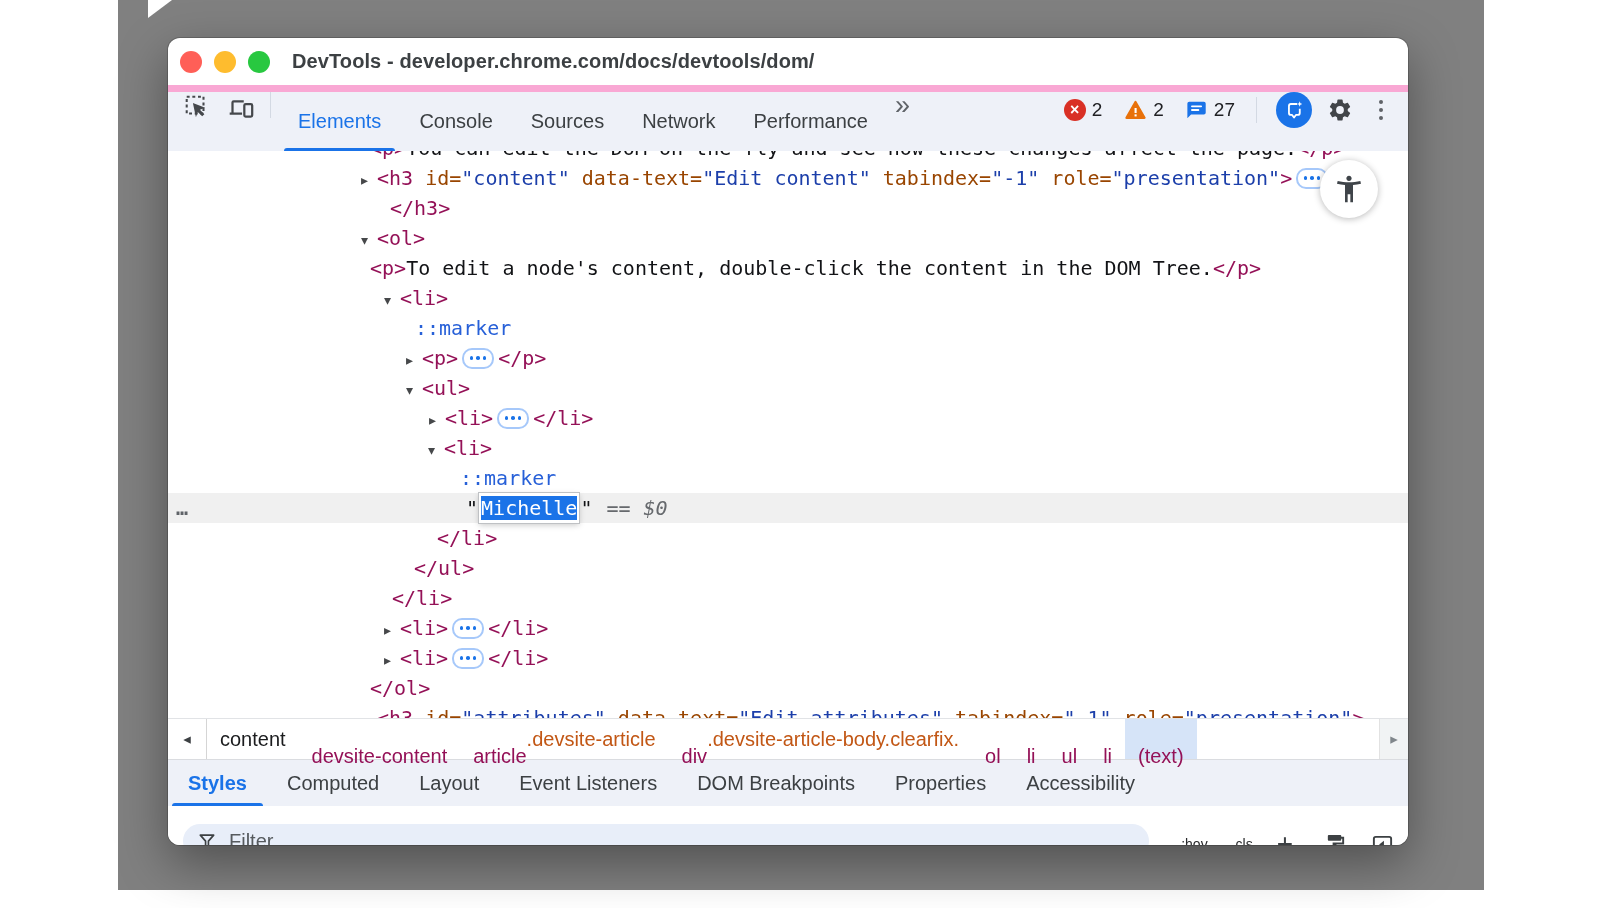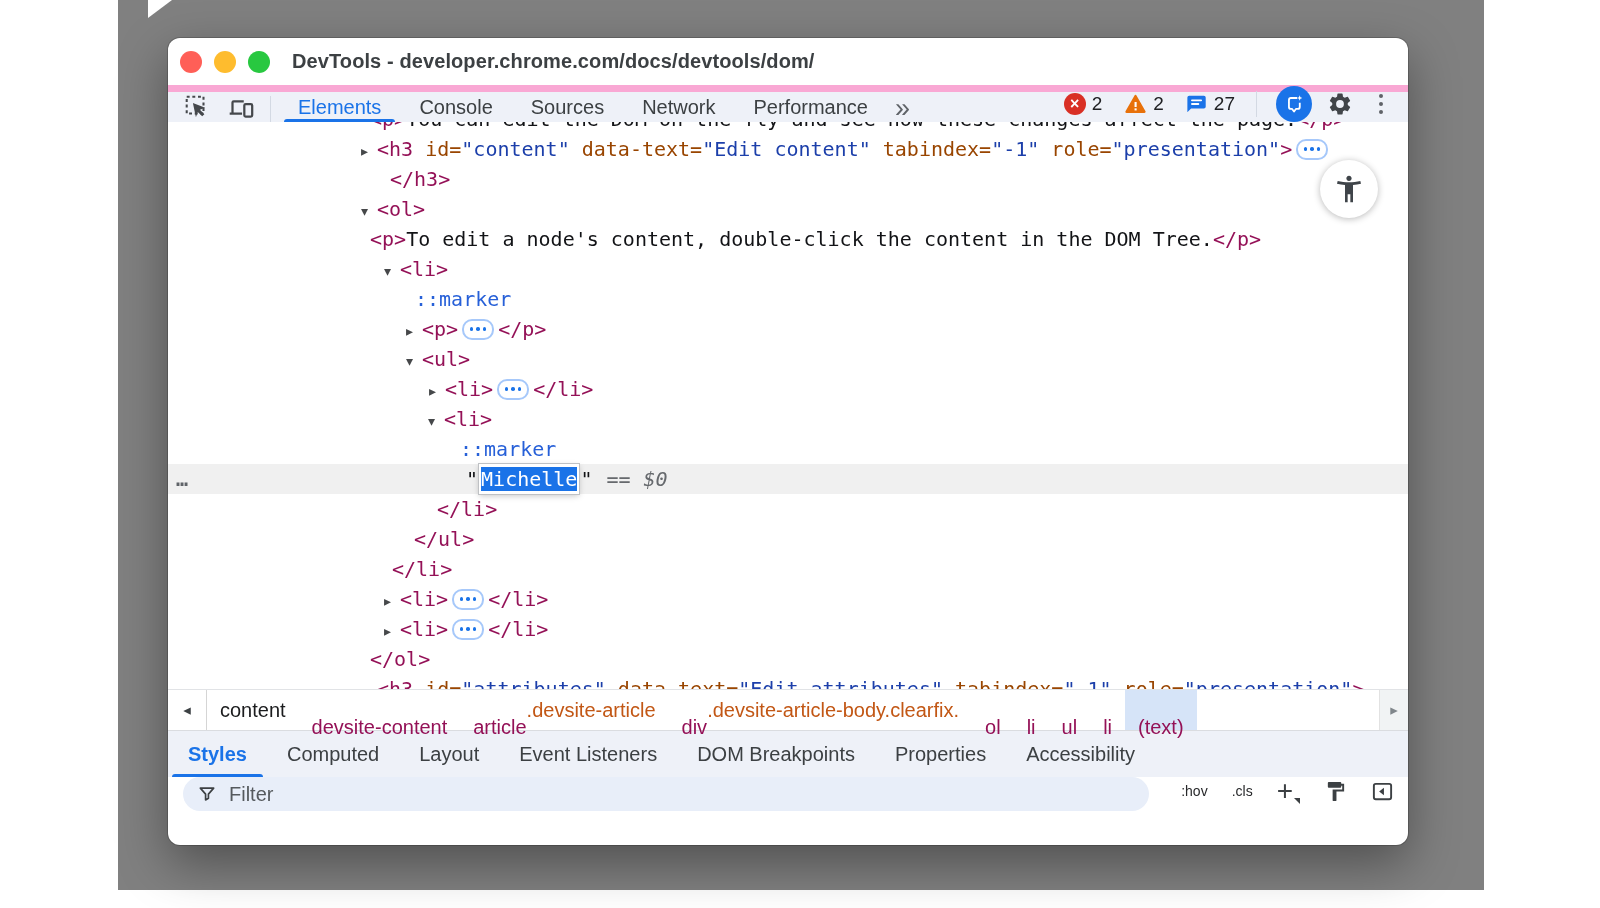--- a/index.html
+++ b/index.html
@@ -12,21 +12,21 @@
     box-shadow:0 0 0 1px rgba(0,0,0,.18),0 18px 50px rgba(0,0,0,.38);}
 
   
   .titlebar{height:47px;display:flex;align-items:center;border-bottom:7px solid #f9a8d4;}
   .lights{display:flex;gap:12px;margin-left:12px;}
   .light{width:22px;height:22px;border-radius:50%;}
   .light.red{background:#ff5f57;}.light.yellow{background:#febc2e;}.light.green{background:#28c840;}
   .win-title{margin-left:22px;font-size:20px;font-weight:700;color:#3c4043;letter-spacing:.1px;}
 
   
-  .toolbar{height:30px;background:#eef1f8;display:flex;align-items:flex-end;position:relative;}
+  .toolbar{height:59px;background:#eef1f8;display:flex;align-items:flex-start;position:relative;}
   .tool-icon{width:30px;height:30px;display:flex;align-items:center;justify-content:center;cursor:pointer;}
   .inspect{margin-left:14px;} .device{margin-left:14px;}
   .vdiv{width:1px;height:26px;background:#d3d9e3;margin:0 8px 0 14px;}
   .tabs{display:flex;height:100%;}
   .tab{padding:0 19px;display:flex;align-items:center;font-size:20px;color:#3c4043;position:relative;cursor:pointer;}
   .tab.active{color:#1a73e8;}
   .tab.active::after{content:"";position:absolute;left:5px;right:5px;bottom:0;height:3px;
     background:#1a73e8;border-radius:3px 3px 0 0;}
   .more-tabs{font-size:27px;color:#5f6368;margin-left:2px;padding:0 6px;cursor:pointer;line-height:1;}
   .badges{margin-left:auto;display:flex;align-items:center;gap:7px;margin-right:10px;}
@@ -81,21 +81,21 @@
   
   .stabs{height:46px;background:#eef1f8;border-top:1px solid #dadce0;display:flex;align-items:center;
     font-size:20px;color:#3c4043;}
   .stab{margin:0 20px;align-self:stretch;display:flex;align-items:center;position:relative;cursor:pointer;}
   .stab:first-child{margin-left:20px;font-weight:bold;}
   .stab.active{color:#1a73e8;}
   .stab.active::after{content:"";position:absolute;left:-16px;right:-16px;bottom:0;height:3px;
     background:#1a73e8;border-radius:3px 3px 0 0;}
 
   
-  .fbar{height:52px;display:flex;align-items:flex-start;background:#fff;}
+  .fbar{height:52px;display:flex;align-items:flex-end;background:#fff;}
   .fpill{margin-left:15px;width:952px;height:34px;border-radius:17px;background:#e8eef9;display:flex;
     align-items:center;padding:0 0 0 14px;gap:10px;}
   .fpill input{flex:1;border:none;outline:none;background:transparent;font-size:20px;color:#202124;
     font-family:"Liberation Sans",sans-serif;}
   .fpill input::placeholder{color:#3c4043;opacity:.85;}
   .ficons{display:flex;align-items:center;gap:24px;margin-left:auto;margin-right:14px;}
   .ftxt{font-size:14px;color:#28292b;cursor:pointer;}
   .plus-btn{position:relative;font-size:28px;font-weight:300;color:#3c4043;line-height:1;cursor:pointer;
     padding-right:7px;}
   .plus-btn::after{content:"";position:absolute;right:0;bottom:1px;border-left:6px solid transparent;

